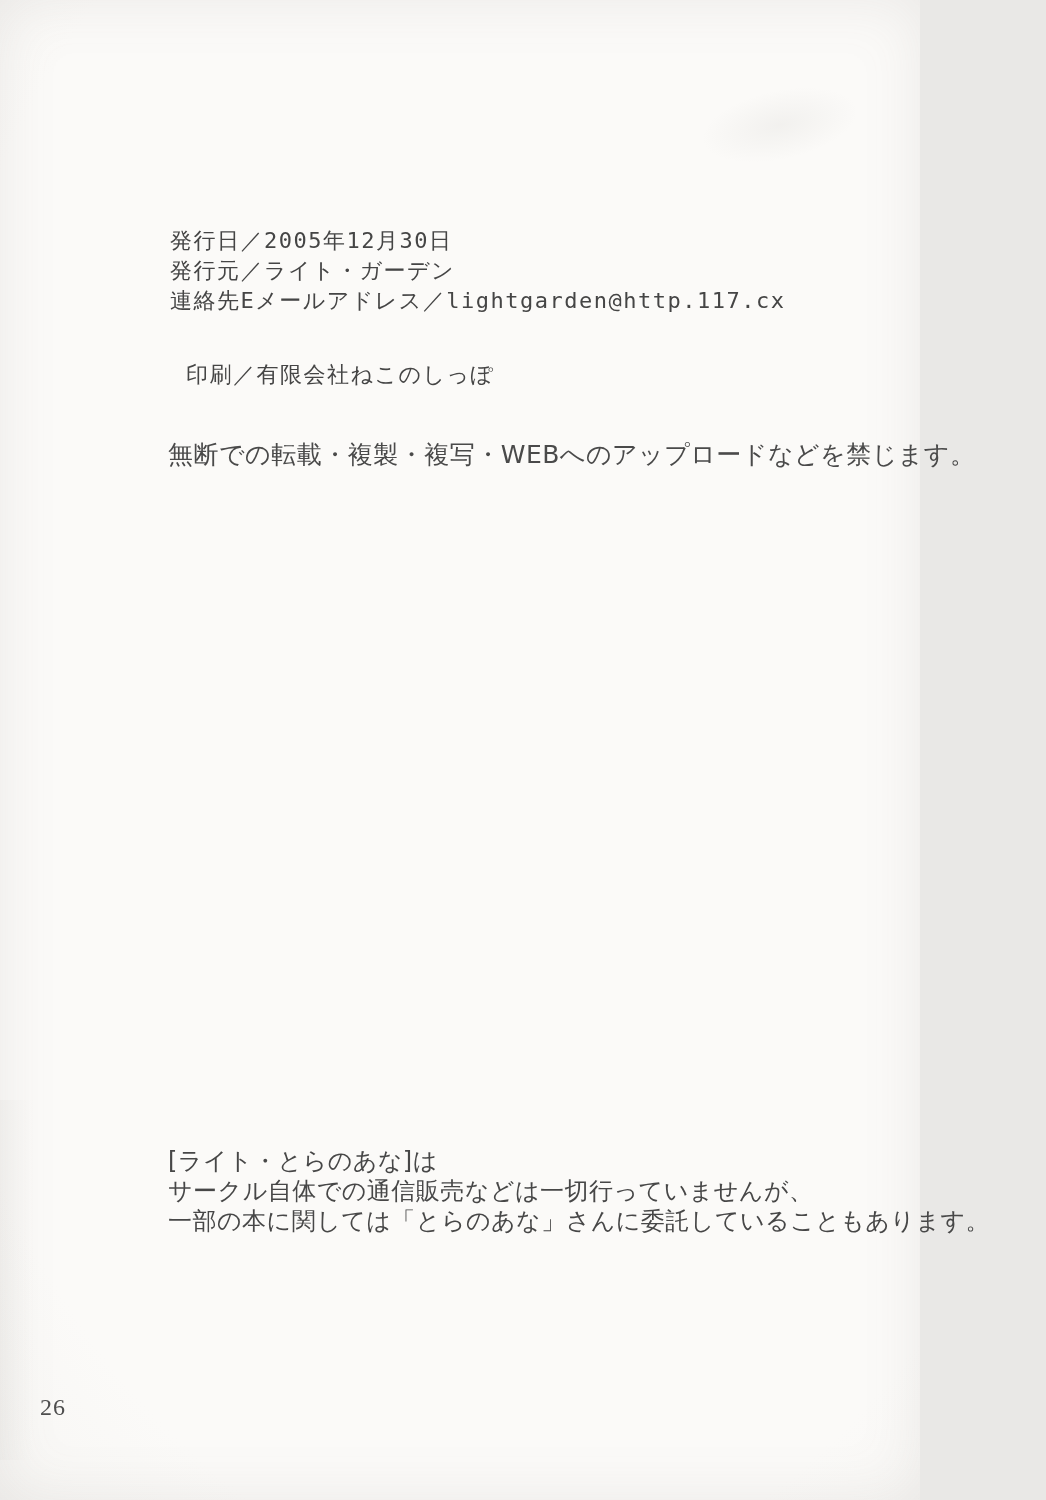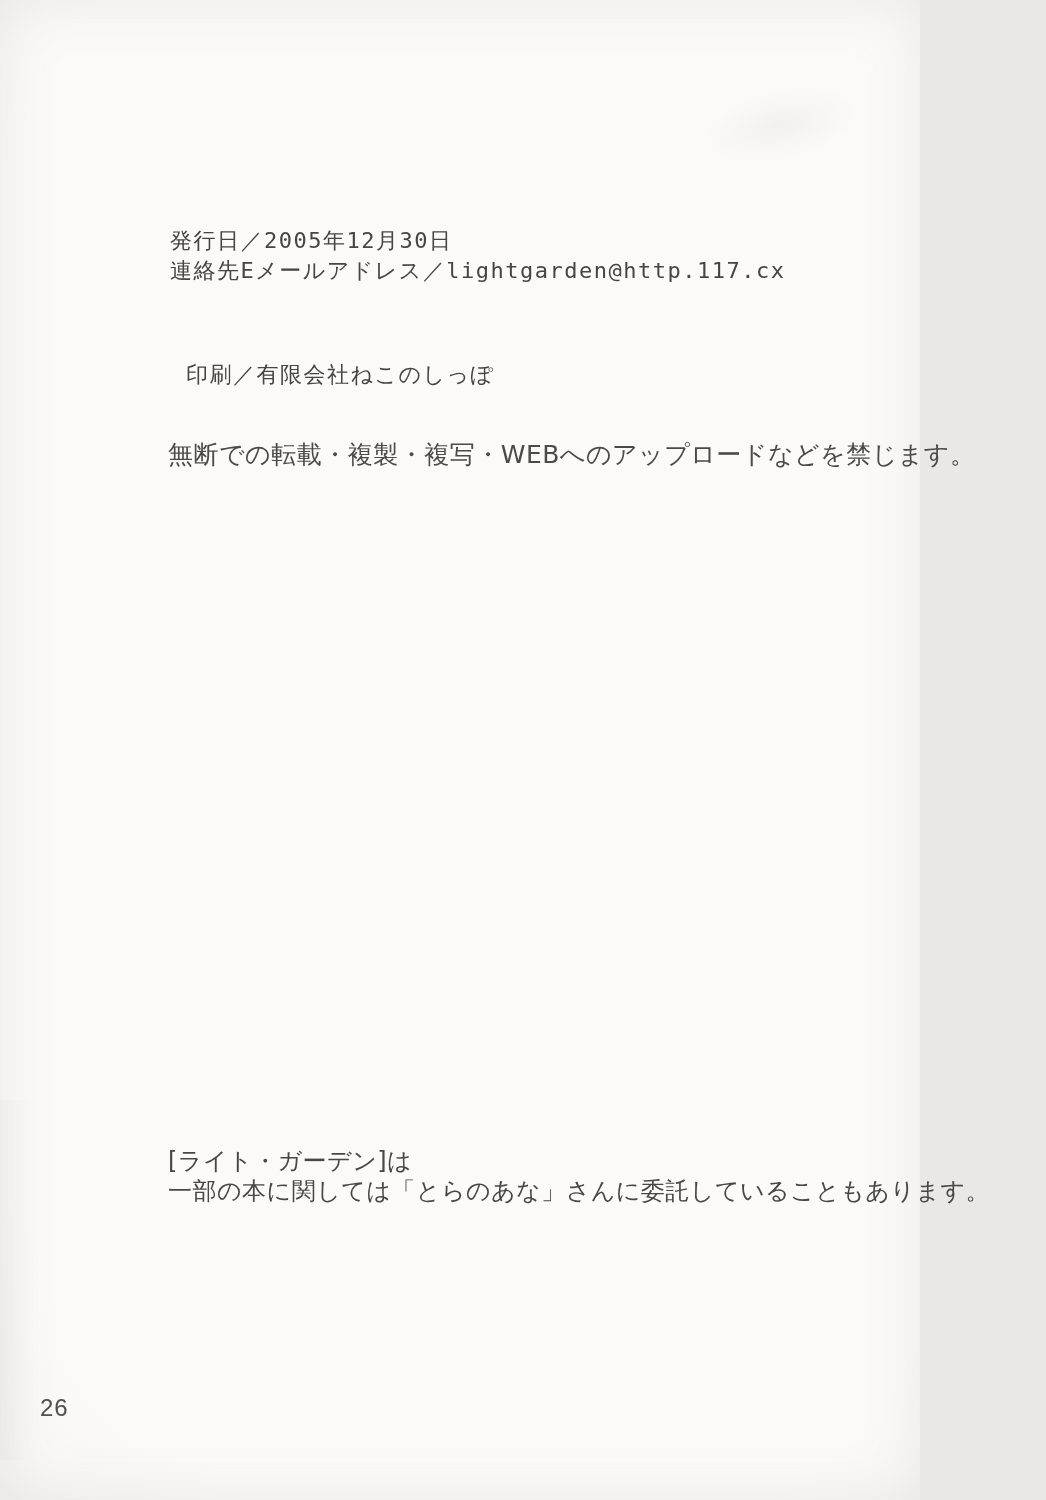--- a/index.html
+++ b/index.html
@@ -80,40 +80,42 @@
     font-size: 24px;
     line-height: 30px;
     letter-spacing: 0.5px;
     white-space: nowrap;
   }
   .page-number {
     position: absolute;
     left: 40px;
     top: 1394px;
     color: #4e4e4e;
-    font-family: Liberation Sans, sans-serif;
+    font-family: Liberation Serif, serif;
     font-size: 24px;
     letter-spacing: 1px;
   }
 </style>
 </head>
 <body>
 
 <div class="page">
   <div class="smudge-a"></div>
   <div class="smudge-b"></div>
 
   <div class="colophon">
     <div>発行日／2005年12月30日</div>
+    <div>発行元／ライト・ガーデン</div>
     <div>連絡先Eメールアドレス／lightgarden@http.117.cx</div>
   </div>
 
   <div class="printer-line">印刷／有限会社ねこのしっぽ</div>
 
   <div class="copyright-notice">無断での転載・複製・複写・WEBへのアップロードなどを禁じます。</div>
 
   <div class="circle-info">
-    <div>[ライト・ガーデン]は</div>
+    <div>[ライト・とらのあな]は</div>
+    <div>サークル自体での通信販売などは一切行っていませんが、</div>
     <div>一部の本に関しては「とらのあな」さんに委託していることもあります。</div>
   </div>
 
   <div class="page-number">26</div>
 </div>
 
 </body></html>

